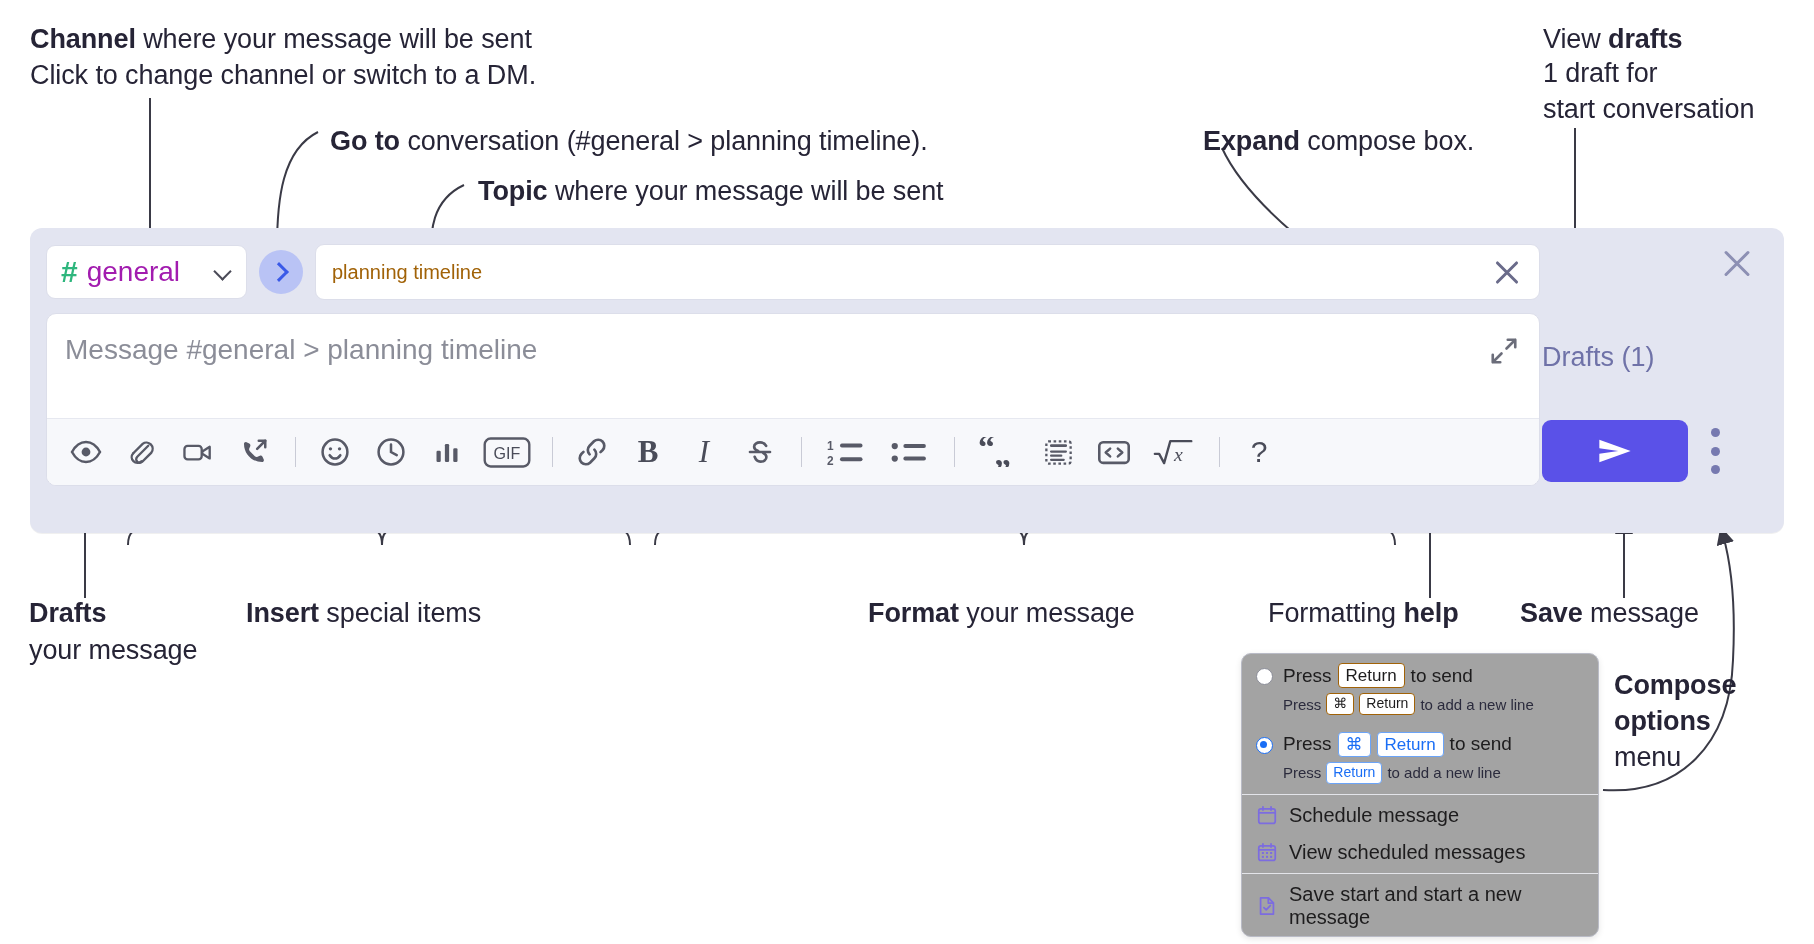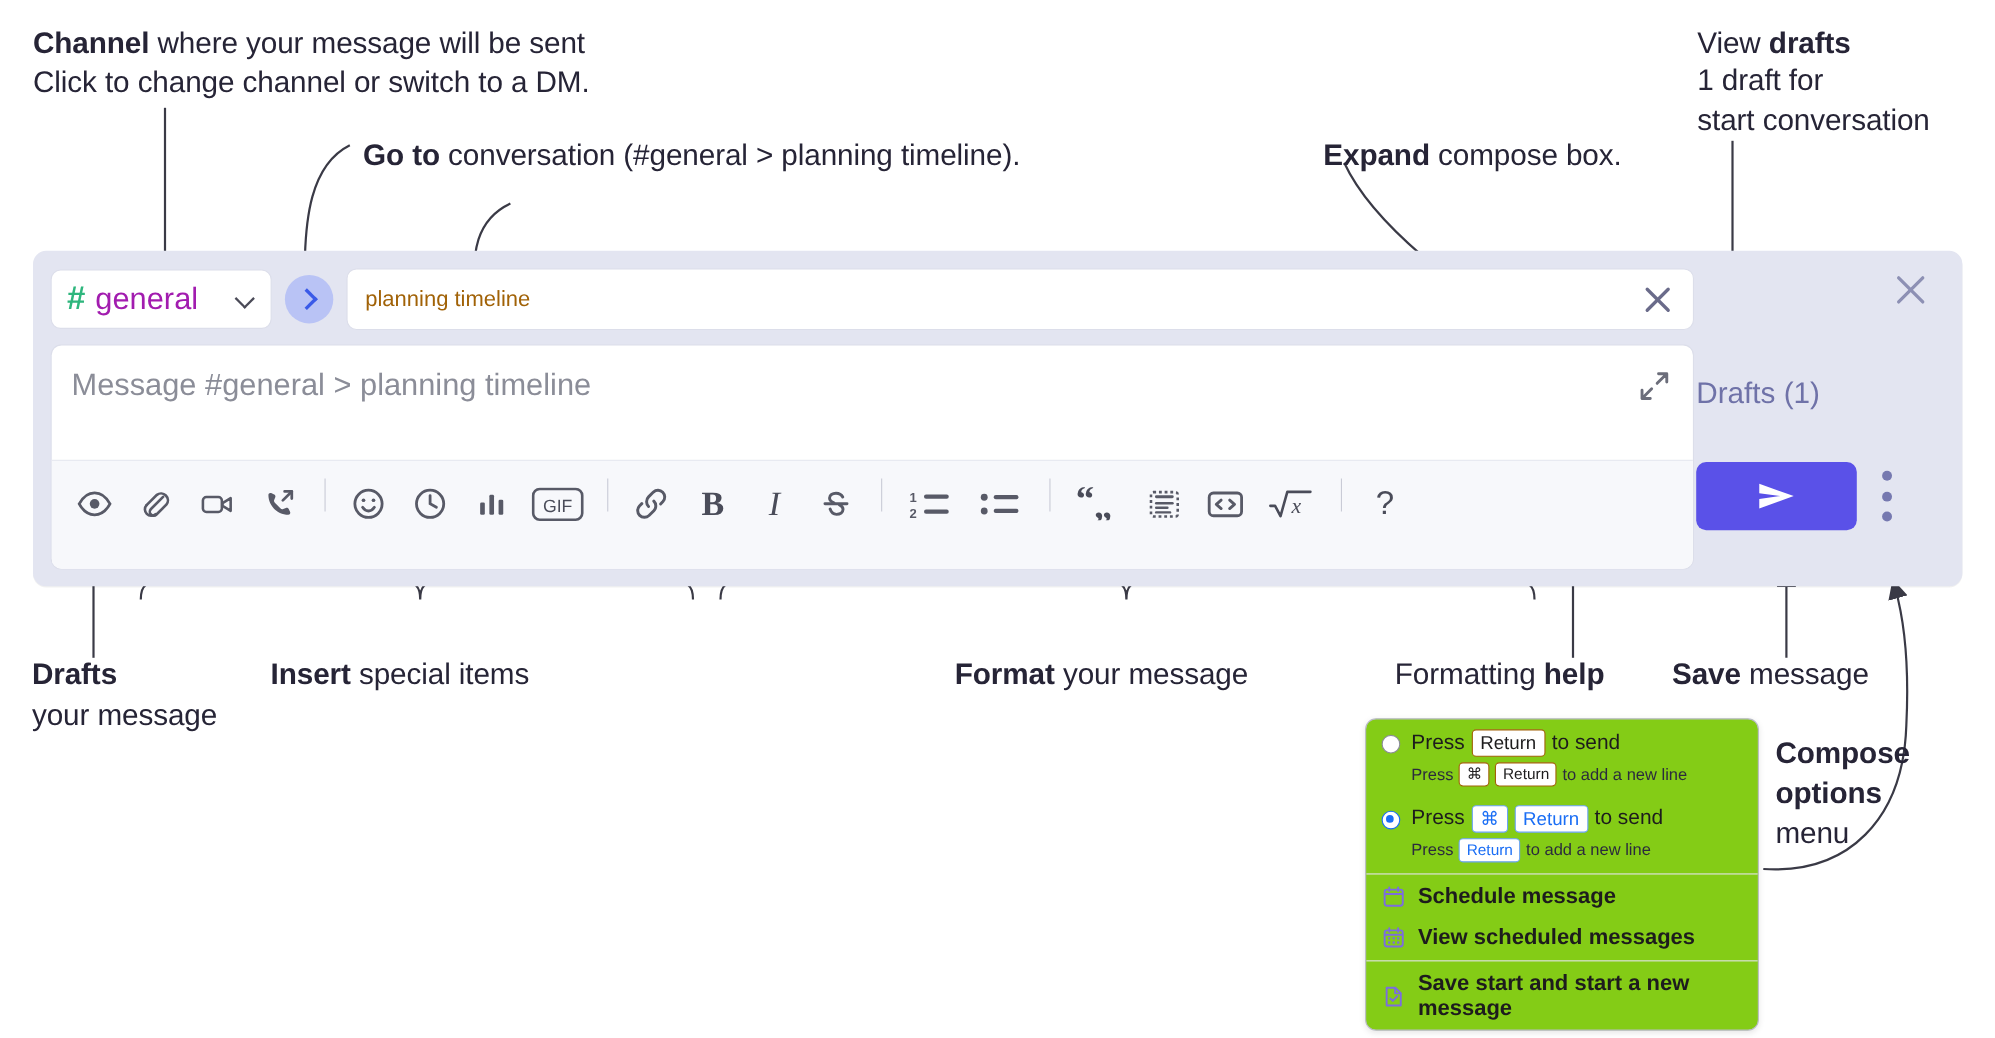--- a/index.html
+++ b/index.html
@@ -74,21 +74,21 @@
   }
   .msg-input{
     height:84px;display:flex;align-items:flex-start;padding:20px 18px 0 18px;
     position:relative;
   }
   .placeholder{font-size:28px;color:#8b8d98;}
   .expand-ico{position:absolute;right:20px;top:22px;width:30px;height:30px;}
 
   .toolbar{
     height:66px;background:#f7f8fb;border-top:1px solid #e6e8f0;
-    display:flex;align-items:flex-start;padding:16px 16px;gap:0;
+    display:flex;align-items:center;padding:0 16px;gap:0;
   }
   .tb{
     width:46px;height:46px;display:flex;align-items:center;justify-content:center;
     margin-right:10px;flex:0 0 auto;color:#585a67;
   }
   .tb.wide{width:54px;}
   .sep{width:1px;height:30px;background:#c9cbd6;margin:0 16px 0 8px;flex:0 0 auto;}
   .qmark{font-size:30px;color:#4a4c59;font-weight:400;}
 
   
@@ -109,21 +109,21 @@
   }
   .kebab{
     position:absolute;left:168px;top:186px;width:10px;height:46px;
     display:flex;flex-direction:column;justify-content:space-between;align-items:center;
   }
   .kebab i{display:block;width:9px;height:9px;border-radius:50%;background:#7679b0;}
 
   
   .popup{
     position:absolute;left:1241px;top:653px;width:356px;
-    background:#84cc16;border:1px solid #b9bbc6;border-radius:10px;
+    background:#a3a3a3;border:1px solid #b9bbc6;border-radius:10px;
     box-shadow:0 2px 6px rgba(0,0,0,.10);overflow:hidden;
   }
   .opt{padding:9px 14px 2px 14px;display:flex;align-items:flex-start;gap:10px;}
   .radio{
     width:17px;height:17px;border-radius:50%;border:1.8px solid #8b8d98;
     flex:0 0 auto;margin-top:5px;box-sizing:border-box;background:#fff;
   }
   .radio.on{border-color:#1a6ef5;background:#fff;position:relative;}
   .radio.on:after{
     content:"";position:absolute;left:3px;top:3px;width:7px;height:7px;
@@ -133,21 +133,21 @@
   .subline{font-size:15px;color:#2b2b3d;display:flex;align-items:center;gap:5px;
            padding:3px 0 8px 41px;}
   .key{
     border:1px solid #a16207;border-radius:4px;padding:1px 7px;
     font-size:17px;color:#1d1c1d;background:#fff;line-height:1.25;display:inline-block;
   }
   .key.sm{font-size:14px;padding:1px 6px;}
   .key.blue{border-color:#6ba4f8;color:#1a6ef5;}
   .divider{height:1px;background:#e3e4e9;margin:2px 0;}
   .mitem{
-    display:flex;align-items:center;gap:11px;padding:7px 14px;font-size:20px;color:#1d1c1d;font-weight:bold;
+    display:flex;align-items:center;gap:11px;padding:7px 14px;font-size:20px;color:#1d1c1d;
   }
   .mico{width:22px;height:22px;flex:0 0 auto;}
 </style>
 </head>
 <body>
 
 <div class="stage">
 
   <svg class="lines" viewBox="0 0 1814 944">
     <defs>
@@ -185,20 +185,23 @@
 
   <div class="anno" style="left:30px;top:24px;">
     <b>Channel</b><span> where your message will be sent</span>
   </div>
   <div class="anno it" style="left:30px;top:60px;">Click to change channel or switch to a DM.</div>
 
   <div class="anno" style="left:330px;top:126px;">
     <b>Go to</b><span> conversation (#general &gt; planning timeline).</span>
   </div>
 
+  <div class="anno" style="left:478px;top:176px;">
+    <b>Topic</b><span> where your message will be sent</span>
+  </div>
 
   <div class="anno" style="left:1203px;top:126px;">
     <b>Expand</b><span> compose box.</span>
   </div>
 
   <div class="anno" style="left:1543px;top:24px;">
     <span>View </span><b>drafts</b>
   </div>
   <div class="anno it" style="left:1543px;top:58px;">1 draft for</div>
   <div class="anno it" style="left:1543px;top:94px;">start conversation</div>

